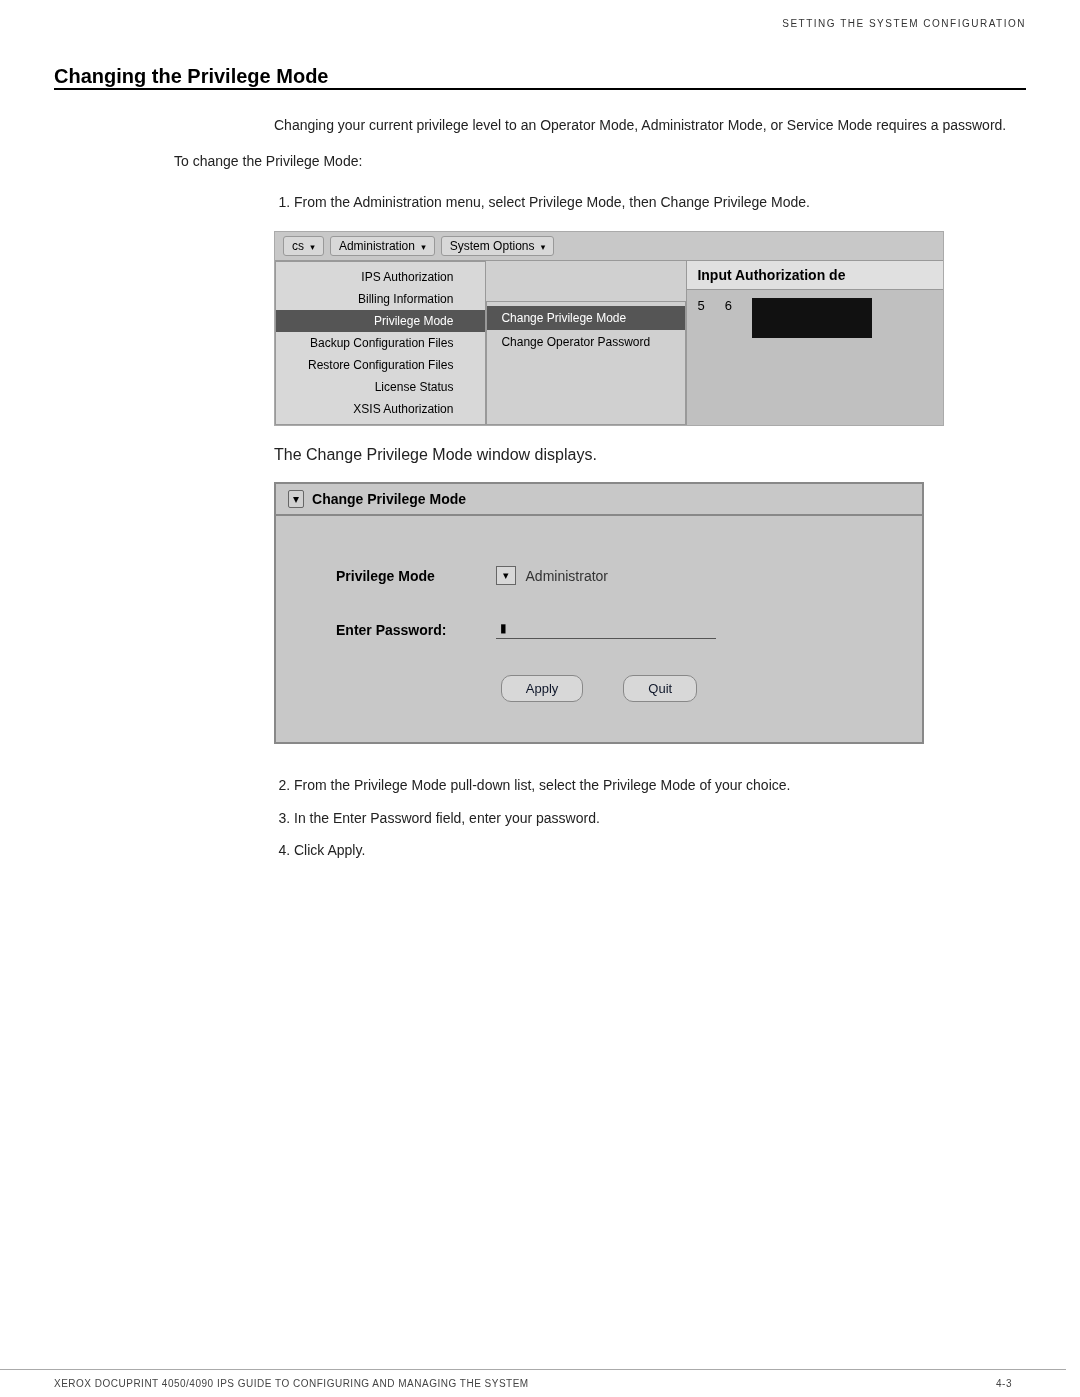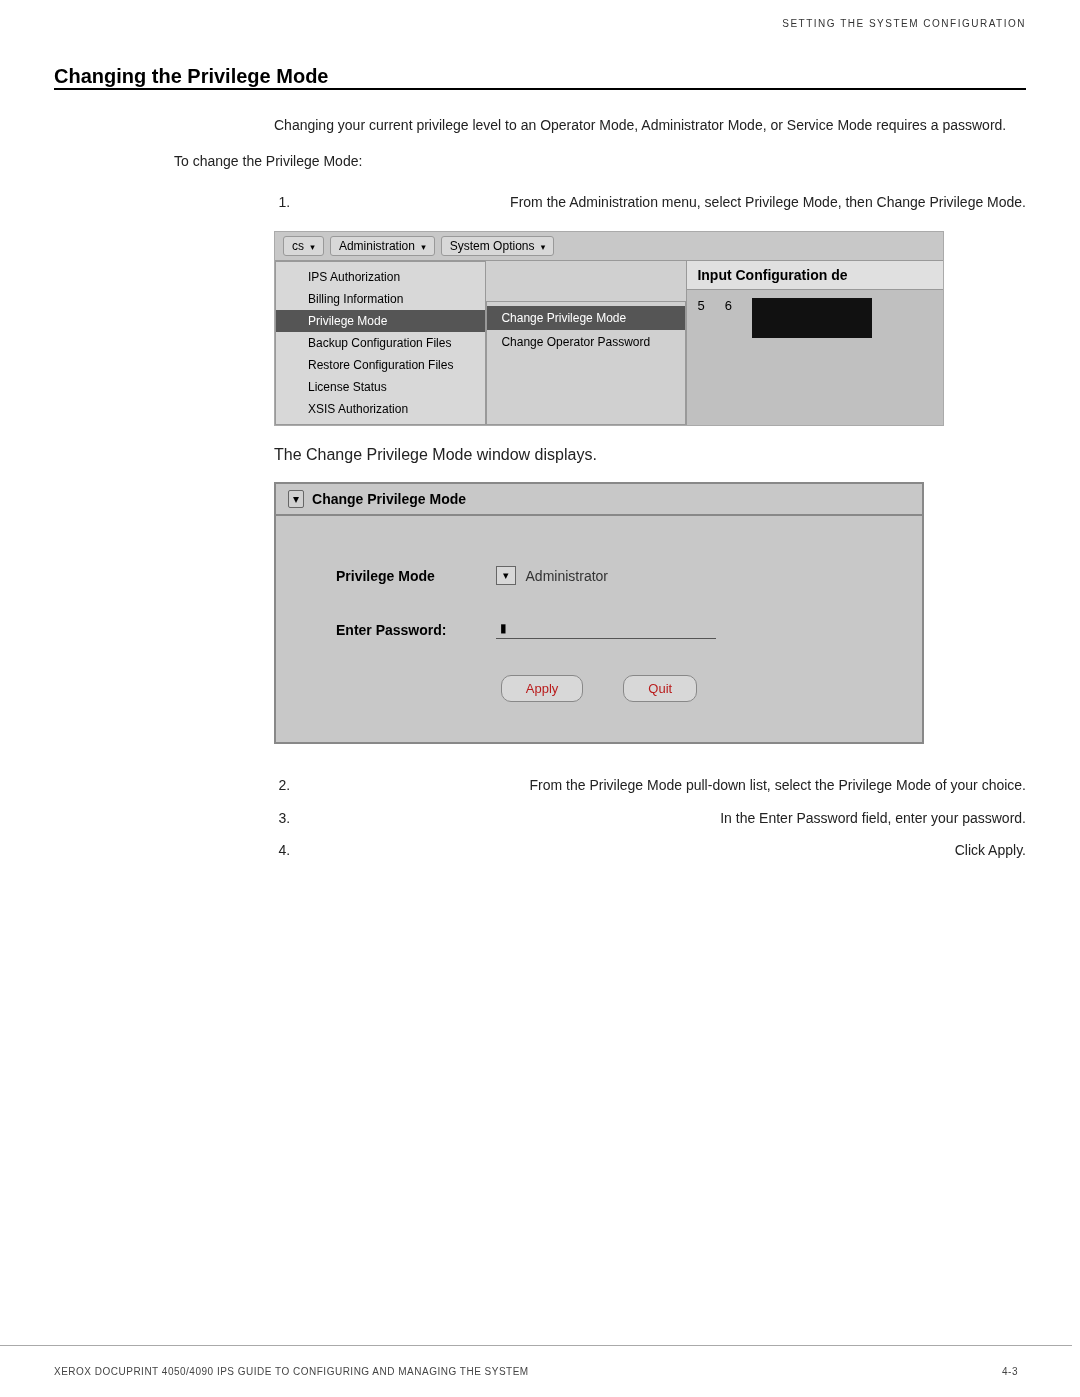--- a/index.html
+++ b/index.html
@@ -56,21 +56,20 @@
     
     .numbered-list {
       margin-left: 240px;
       margin-bottom: 18px;
     }
     .numbered-list li {
       font-size: 14px;
       color: #222;
       line-height: 1.6;
       margin-bottom: 10px;
-      text-align: right;
     }
 
     
     .screenshot-menu {
       margin-left: 220px;
       margin-bottom: 20px;
       border: 1px solid #aaa;
       background: #d0d0d0;
       width: 670px;
       overflow: hidden;
@@ -108,20 +107,21 @@
       min-width: 200px;
       padding: 4px 0;
     }
 
     .menu-item {
       padding: 4px 32px;
       font-size: 12px;
       color: #000;
       cursor: pointer;
       white-space: nowrap;
+      text-align: right;
     }
 
     .menu-item.selected {
       background: #555;
       color: #fff;
     }
 
     
     .right-submenu {
       background: #d0d0d0;
@@ -273,31 +273,31 @@
       margin-top: 10px;
     }
 
     .dialog-button {
       background: #d8d8d8;
       border: 1px solid #888;
       border-radius: 10px;
       padding: 5px 24px;
       font-size: 13px;
       cursor: pointer;
-      color: #b91c1c;
+      color: #0f172a;
     }
 
     
     .page-footer {
       position: absolute;
       bottom: 0;
       left: 0;
-      right: 8px;
+      right: 14px;
       border-top: 1px solid #aaa;
-      padding: 20px 54px;
+      padding: 8px 54px;
       display: flex;
       justify-content: space-between;
       align-items: center;
       font-size: 10px;
       color: #444;
       letter-spacing: 0.5px;
       text-transform: uppercase;
     }
 
     .screenshot-menu-row {
@@ -352,21 +352,21 @@
         <div class="menu-item">XSIS Authorization</div>
       </div>
 
       <div class="right-submenu">
         <div class="submenu-item selected">Change Privilege Mode</div>
         <div class="submenu-item">Change Operator Password</div>
       </div>
 
       <div class="right-panel">
         <div class="right-panel-header">
-          <span>Input Configuration</span>
+          <span>Input Authorization</span>
           <span> de</span>
         </div>
         <div class="right-panel-numbers">
           <span>5</span>
           <span>6</span>
           <span class="black-box"></span>
         </div>
       </div>
     </div>
   </div>

